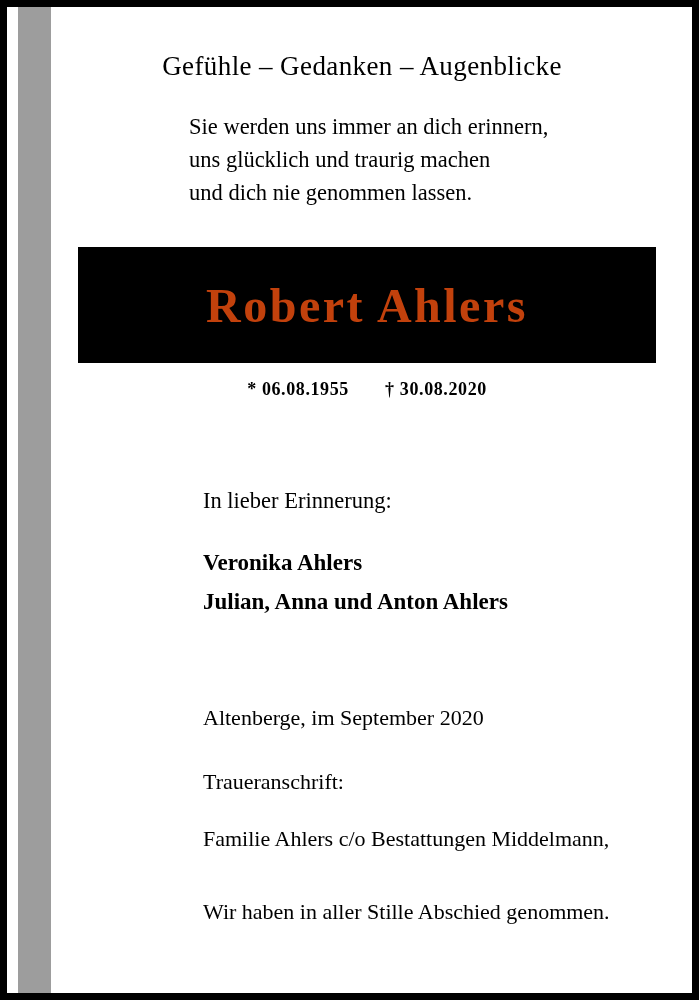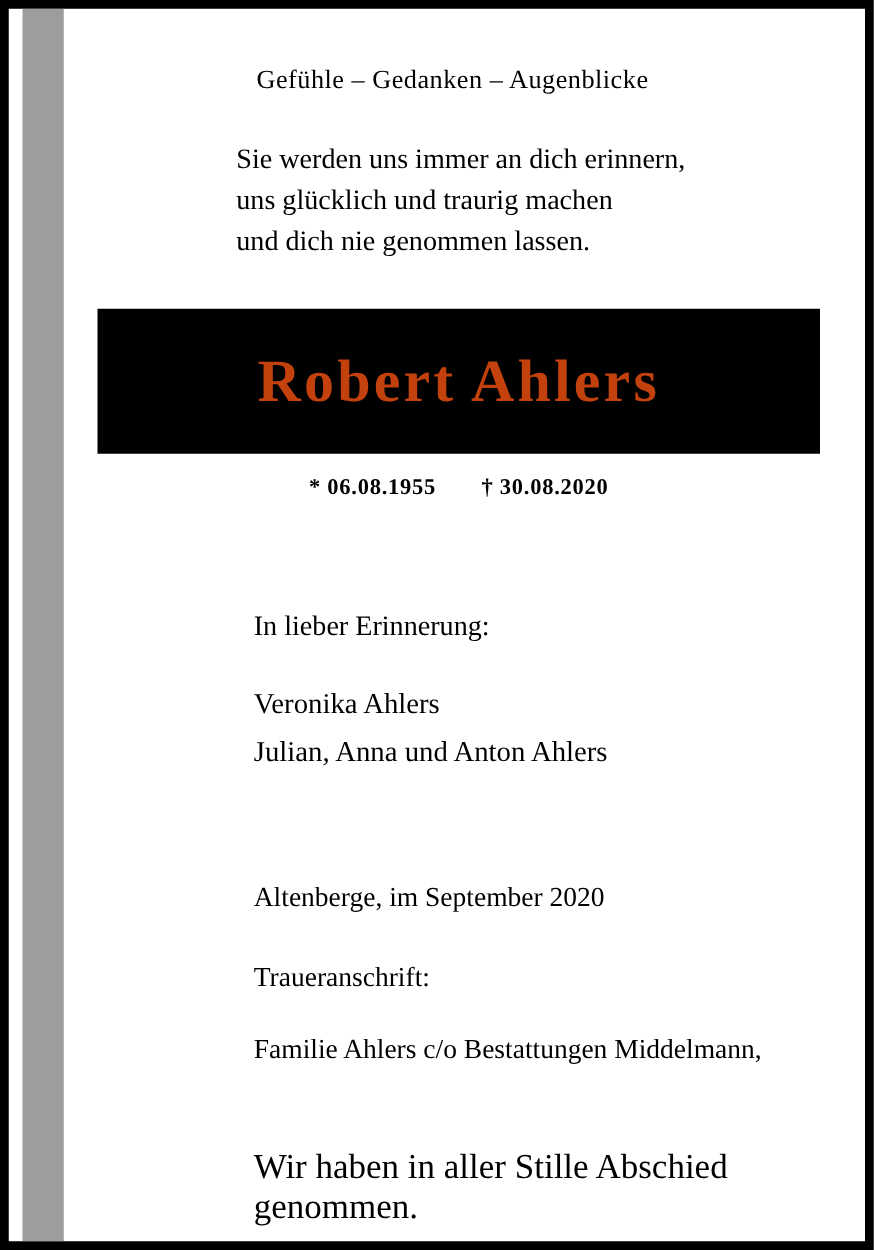--- a/index.html
+++ b/index.html
@@ -51,21 +51,21 @@
     width: 625px;
     height: 986px;
   }
 
   .motto {
     position: absolute;
     left: 0;
     top: 44px;
     width: 590px;
     text-align: center;
-    font-size: 21px;
+    font-size: 27px;
     letter-spacing: 0.4px;
   }
 
   .verse {
     position: absolute;
     left: 122px;
     top: 103px;
     width: 470px;
     font-size: 22.5px;
     line-height: 33px;
@@ -116,21 +116,21 @@
     top: 481px;
     font-size: 22.5px;
   }
 
   .survivors {
     position: absolute;
     left: 136px;
     top: 536px;
     width: 470px;
     font-size: 23px;
-    font-weight: normal;
+    font-weight: bold;
     line-height: 39px;
   }
 
   .place-date {
     position: absolute;
     left: 136px;
     top: 698px;
     font-size: 22px;
   }
 
@@ -147,22 +147,22 @@
     top: 792px;
     width: 480px;
     font-size: 22px;
     line-height: 32px;
     margin-top: 24px;
   }
 
   .closing {
     position: absolute;
     left: 136px;
-    top: 911px;
-    font-size: 28px;
+    top: 892px;
+    font-size: 22px;
   }
 </style>
 </head>
 <body>
 
 <div class="page">
   <div class="card">
 
     <div class="grey-band"></div>
 

